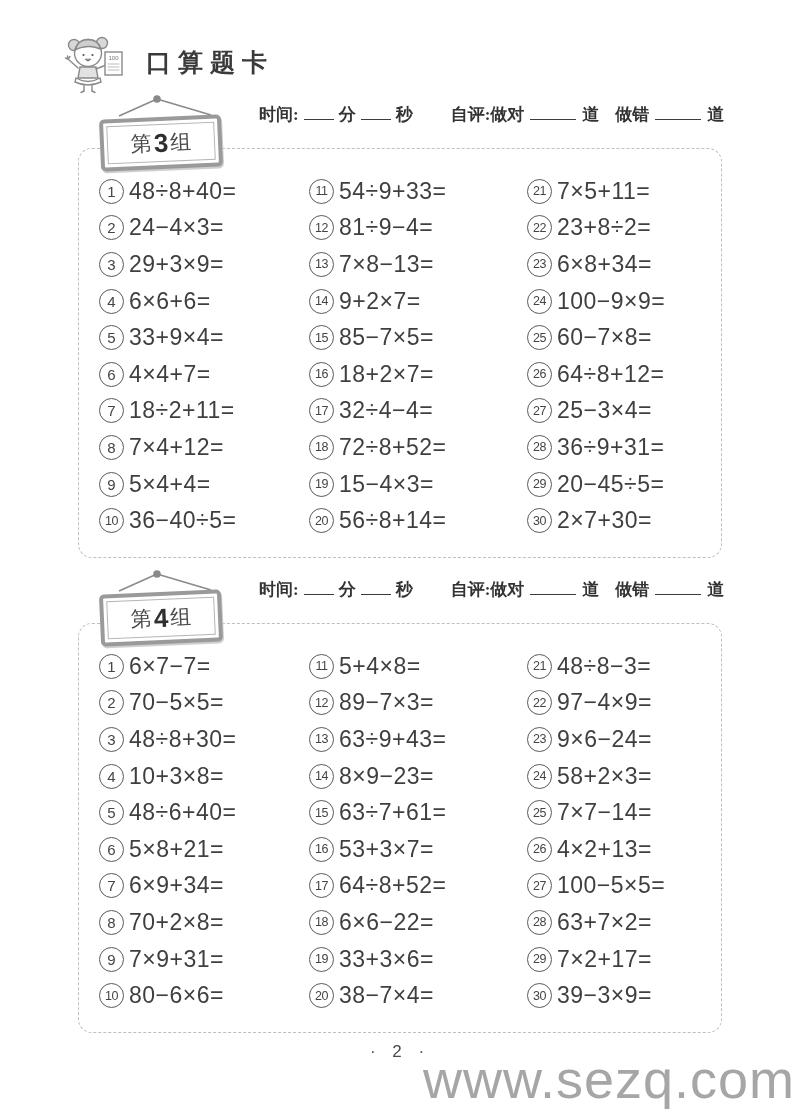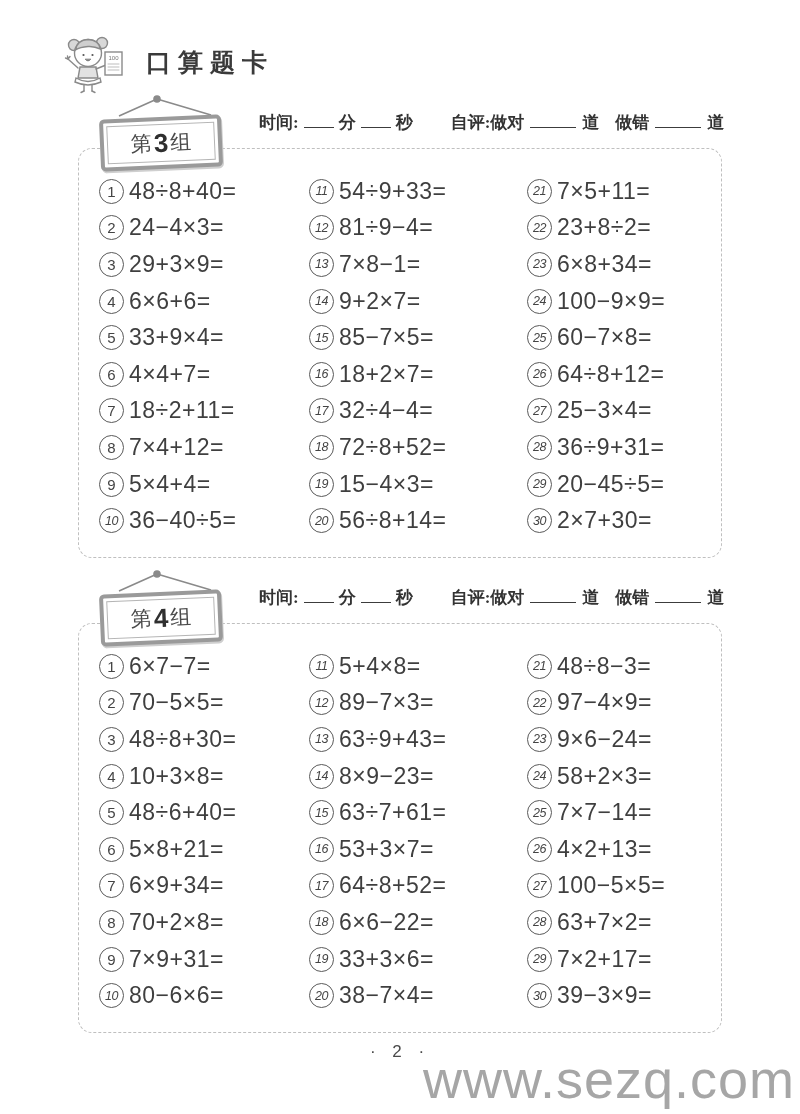--- a/index.html
+++ b/index.html
@@ -28,21 +28,21 @@
     width:122px; height:52px; background:#fff; border:4px solid #9a9a9a;
     border-radius:5px; transform:rotate(-2.5deg);
     display:flex; align-items:center; justify-content:center;
     outline:1px solid #b5b5b5; outline-offset:-8px;
     box-shadow:1px 2px 0 #cfcfcf;
   }
   .sign .zh { font-family:"Liberation Serif", serif; font-size:21px; color:#4a4a4a; }
   .sign .num { font-size:26px; font-weight:bold; color:#2f2f2f; padding:0 2px; }
 
   .meta {
-    position:absolute; left:160px; top:16px; width:480px; white-space:nowrap;
+    position:absolute; left:160px; top:8px; width:480px; white-space:nowrap;
     font-family:"Liberation Serif", serif; font-weight:bold;
     font-size:17px; color:#333;padding-left:21px;
   }
   .blank { display:inline-block; border-bottom:1.6px solid #3c3c3c; height:1em; vertical-align:baseline; }
   .blank.short { width:30px; margin:0 5px; }
   .blank.long  { width:46px; margin:0 6px; }
   .meta .gap { display:inline-block; width:38px; }
   .meta .gap2 { display:inline-block; width:16px; }
 
   .box {
@@ -56,21 +56,21 @@
     grid-template-rows:repeat(10, 1fr);
     grid-auto-flow:column;
   }
   .problem { display:flex; align-items:center; font-size:23px; color:#3f3f3f; }
   .cnum {
     flex:none; width:25px; height:25px; margin-right:5px;
     border:1.6px solid #5a5a5a; border-radius:50%;
     display:inline-flex; align-items:center; justify-content:center;
     font-size:15px; color:#444;
   }
-  .cnum.two { font-size:12.5px; letter-spacing:-0.5px;font-style:italic; }
+  .cnum.two { font-size:12.5px; letter-spacing:-0.5px; }
   .expr { letter-spacing:0.5px; }
 
   
   .page-number {
     position:absolute; left:0; right:0; top:1042px; text-align:center;
     font-size:17px; color:#4a4a4a; letter-spacing:6px;
   }
   .watermark {
     position:absolute; right:5px; top:1048px;
     font-size:54px; color:#a6a6a6; letter-spacing:1px;
@@ -176,21 +176,21 @@
         <div class="problem">
           <span class="cnum two">11</span>
           <span class="expr">54÷9+33=</span>
         </div>
         <div class="problem">
           <span class="cnum two">12</span>
           <span class="expr">81÷9−4=</span>
         </div>
         <div class="problem">
           <span class="cnum two">13</span>
-          <span class="expr">7×8−1=</span>
+          <span class="expr">7×8−13=</span>
         </div>
         <div class="problem">
           <span class="cnum two">14</span>
           <span class="expr">9+2×7=</span>
         </div>
         <div class="problem">
           <span class="cnum two">15</span>
           <span class="expr">85−7×5=</span>
         </div>
         <div class="problem">

